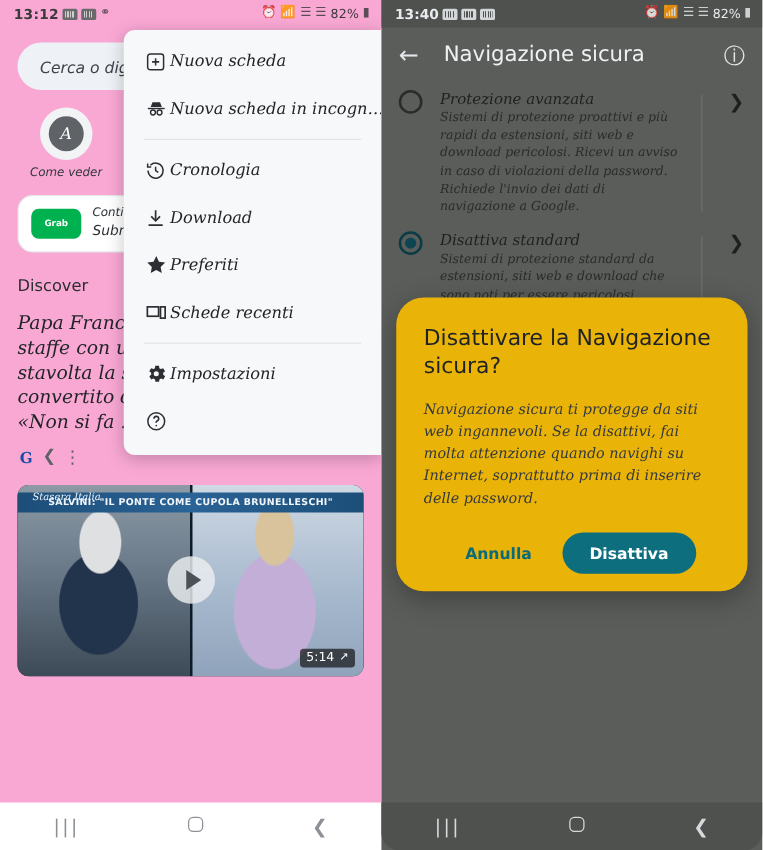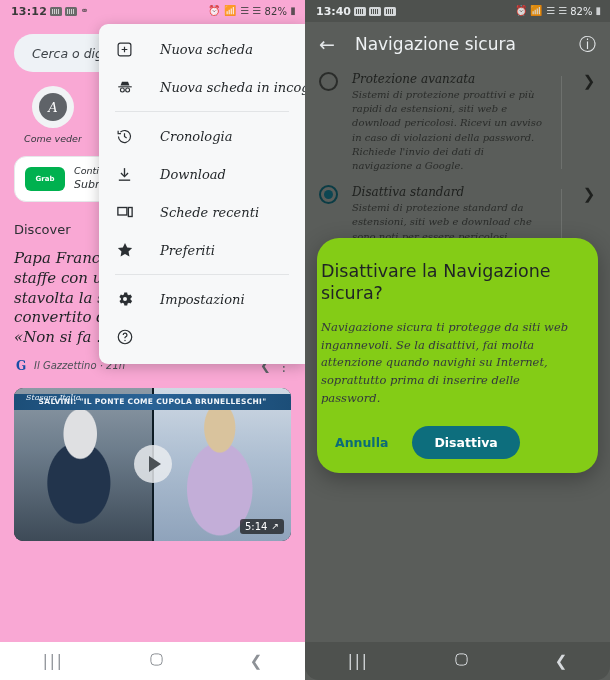--- a/index.html
+++ b/index.html
@@ -187,21 +187,21 @@
   
   .menu-scrim { position: absolute; inset: 22px 0 0 0; background: transparent; }
   .menu {
     position: absolute; top: 24px; left: 99px; width: 206px;
     background: #f7f8f9;
     border-radius: 9px 0 0 9px;
     box-shadow: 0 3px 14px rgba(0,0,0,.22);
     padding: 6px 0 8px 0;
   }
   .menu-item {
-    height: 38px; display: flex; align-items: center; gap: 26px;
+    height: 38px; display: flex; align-items: center; gap: 2px;
     padding: 0 14px 0 16px;
     font-size: 13px; color: #1f2326;
     font-style: italic; font-family: "DejaVu Serif", serif;
     white-space: nowrap; overflow: hidden;
   }
   .menu-ico {
     width: 19px; height: 19px; flex: 0 0 auto;
     display: flex; align-items: center; justify-content: center;
     color: #2b2f33;
   }
@@ -255,35 +255,35 @@
   .opt-desc {
     font-size: 10px; line-height: 1.42; color: #2a2c2a;
     font-style: italic; font-family: "DejaVu Serif", serif;
   }
   .opt-div { width: 1px; align-self: stretch; background: #6e716e; margin: 4px 4px; }
   .opt-chev { width: 22px; text-align: center; color: #1e201e; font-size: 15px; flex: 0 0 auto; }
 
   .dialog {
     position: absolute; z-index: 6;
     left: 12px; right: 12px; top: 238px;
-    background: #84cc16; border-radius: 22px;
-    padding: 22px 22px 14px 4px;
+    background: #eab308; border-radius: 22px;
+    padding: 22px 22px 14px 22px;
     box-shadow: 0 6px 22px rgba(0,0,0,.3);
   }
   .dlg-title {
     font-size: 17.5px; line-height: 1.28; color: #1f2326;
     font-family: "DejaVu Sans", sans-serif; margin-bottom: 14px;
   }
   .dlg-body {
     font-size: 11.5px; line-height: 1.55; color: #33383d;
     font-style: italic; font-family: "DejaVu Serif", serif;
   }
   .dlg-actions {
     margin-top: 18px; display: flex; align-items: center;
-    justify-content: flex-start; gap: 10px;
+    justify-content: center; gap: 10px;
   }
   .btn-text {
     color: #0b6b78; font-size: 12.5px; font-weight: 600;
     padding: 9px 14px; border-radius: 18px;
     font-family: "DejaVu Sans", sans-serif;
   }
   .btn-filled {
     background: #0d6e7d; color: #ffffff; font-size: 12.5px; font-weight: 600;
     padding: 9px 22px; border-radius: 18px;
     font-family: "DejaVu Sans", sans-serif;
@@ -351,21 +351,20 @@
 
       <div class="discover-lbl">Discover</div>
 
       <div class="article">
         <div class="article-txt">Papa Franc… di nuovo le staffe con una donna, stavolta la signora aveva convertito due persone: «Non si fa …</div>
         <div class="article-thumb"></div>
       </div>
 
       <div class="article-meta">
         <div class="g-badge">G</div>
-        <div class="meta-src">Il Gazzettino · 21h</div>
         <div class="meta-ico">❮</div>
         <div class="meta-ico dots">⋮</div>
       </div>
 
       <div class="video-card">
         <div class="vc-split">
           <div class="vc-l"></div>
           <div class="vc-r"></div>
         </div>
         <div class="vc-banner">SALVINI: "IL PONTE COME CUPOLA BRUNELLESCHI"</div>
@@ -423,35 +422,35 @@
             <path d="M12 3v11"></path>
               <path d="M7 10l5 5 5-5"></path>
               <path d="M4 20h16"></path>
           </svg>
         </span>
         <span>Download</span>
       </div>
 
       <div class="menu-item">
         <span class="menu-ico">
+          <svg width="18" height="18" viewBox="0 0 24 24" fill="#2b2f33">
+            <path d="M12 2.5l2.9 6 6.6.9-4.8 4.6 1.2 6.5L12 17.4 6.1 20.5l1.2-6.5L2.5 9.4l6.6-.9z"></path>
+          </svg>
+        </span>
+        <span>Preferiti</span>
+      </div>
+
+      <div class="menu-item">
+        <span class="menu-ico">
           <svg width="18" height="18" viewBox="0 0 24 24" fill="none" stroke="#2b2f33" stroke-width="1.8">
             <rect x="2.5" y="6" width="12" height="10"></rect>
               <rect x="16.5" y="6" width="5" height="12"></rect>
           </svg>
         </span>
         <span>Schede recenti</span>
-      </div>
-
-      <div class="menu-item">
-        <span class="menu-ico">
-          <svg width="18" height="18" viewBox="0 0 24 24" fill="#2b2f33">
-            <path d="M12 2.5l2.9 6 6.6.9-4.8 4.6 1.2 6.5L12 17.4 6.1 20.5l1.2-6.5L2.5 9.4l6.6-.9z"></path>
-          </svg>
-        </span>
-        <span>Preferiti</span>
       </div>
 
       <div class="menu-sep"></div>
 
       <div class="menu-item">
         <span class="menu-ico">
           <svg width="18" height="18" viewBox="0 0 24 24" fill="#2b2f33">
             <path d="M19.4 13a7.6 7.6 0 0 0 0-2l2-1.6-2-3.4-2.4 1a7.5 7.5 0 0 0-1.7-1l-.4-2.6h-3.9l-.4 2.6c-.6.25-1.2.6-1.7 1l-2.4-1-2 3.4L6.6 11a7.6 7.6 0 0 0 0 2l-2 1.6 2 3.4 2.4-1c.5.4 1.1.75 1.7 1l.4 2.6h3.9l.4-2.6c.6-.25 1.2-.6 1.7-1l2.4 1 2-3.4z"></path>
             <circle cx="12" cy="12" r="2.7" fill="#f7f8f9"></circle>
           </svg>

